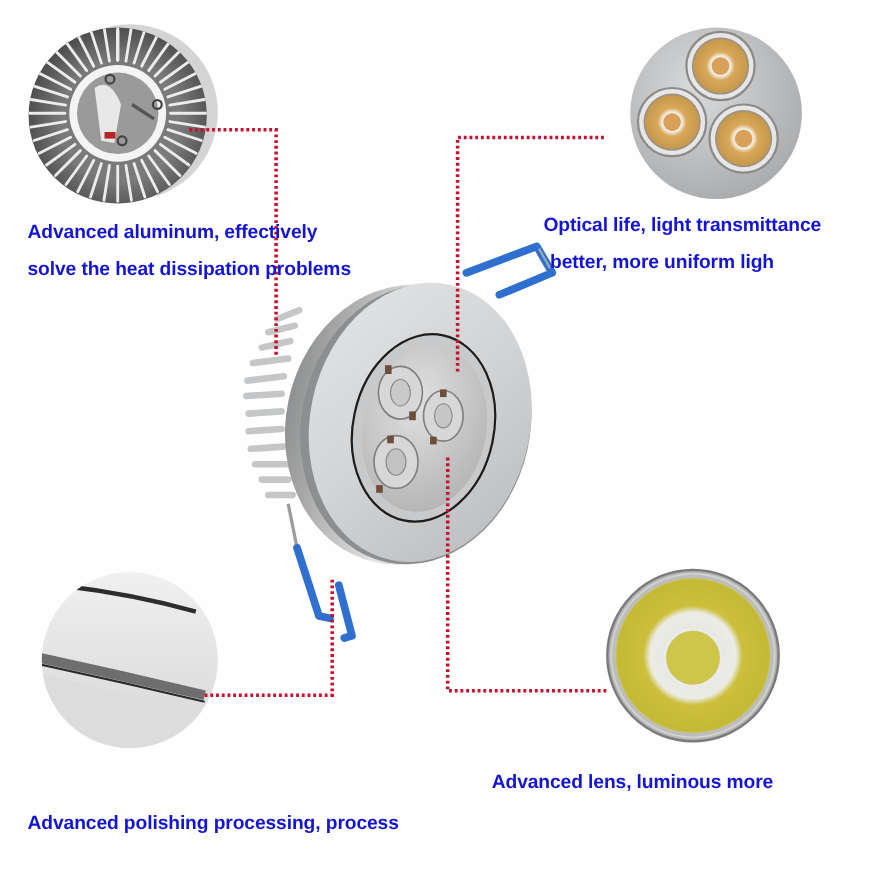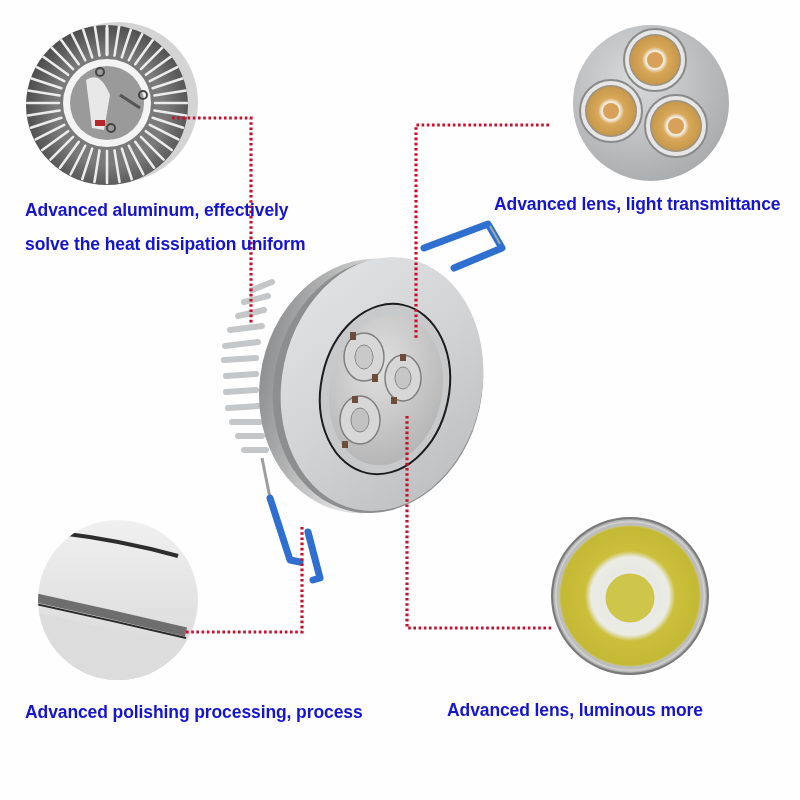--- a/index.html
+++ b/index.html
@@ -240,28 +240,29 @@
         <stop offset="1" stop-color="#8b8b8b"></stop>
       </radialGradient>
     </defs>
     <circle cx="630" cy="596" r="78" fill="url(#chipGrad)" stroke="#7a7a7a" stroke-width="2"></circle>
     <circle cx="630" cy="596" r="72" fill="none" stroke="#bdbdbd" stroke-width="3"></circle>
     <circle cx="630" cy="598" r="26" fill="#cdc64a" stroke="#eaeaea" stroke-width="3"></circle>
   </svg>
 
   <div class="caption" style="left:25px; top:193px;">
     <span>Advanced aluminum, effectively</span>
-    <span>solve the heat dissipation uniform</span>
+    <span>solve the heat dissipation problems</span>
   </div>
 
   <div class="caption" style="left:494px; top:187px;">
-    <span>Advanced lens, light transmittance</span>
-  </div>
-
-  <div class="caption" style="left:25px; top:695px;">
+    <span>Optical life, light transmittance</span>
+    <span style="padding-left:6px;">better, more uniform ligh</span>
+  </div>
+
+  <div class="caption" style="left:25px; top:731px;">
     <span>Advanced polishing processing, process</span>
   </div>
 
   <div class="caption" style="left:447px; top:693px;">
     <span>Advanced lens, luminous more</span>
   </div>
 
 </div>
 
 </body></html>

